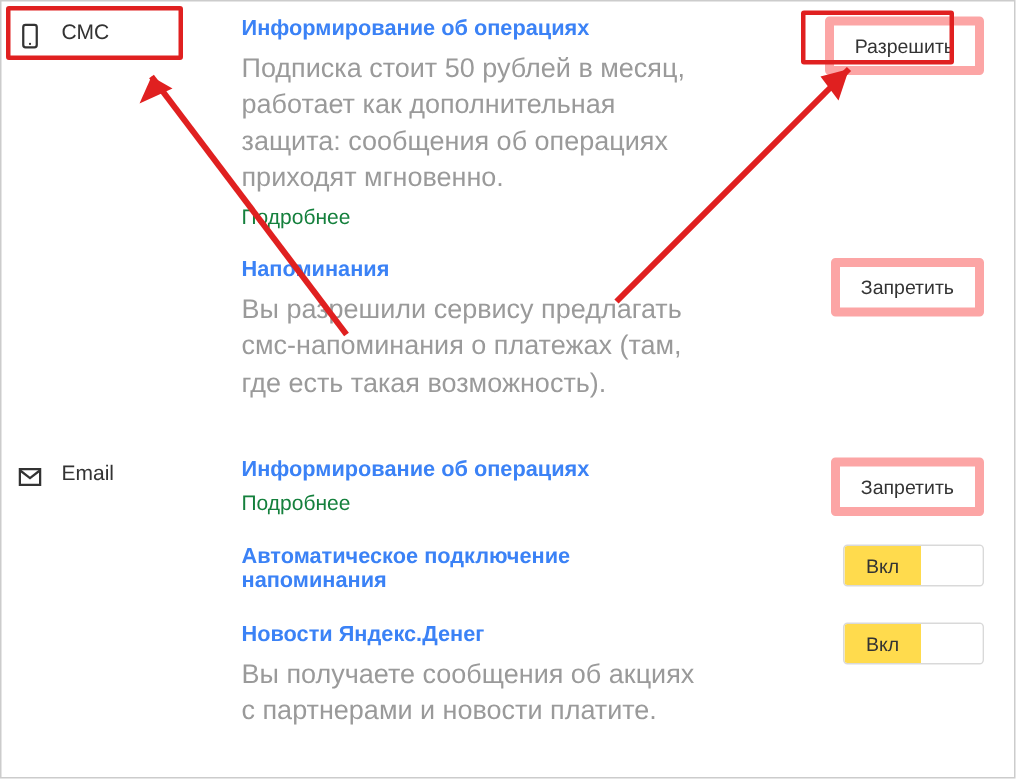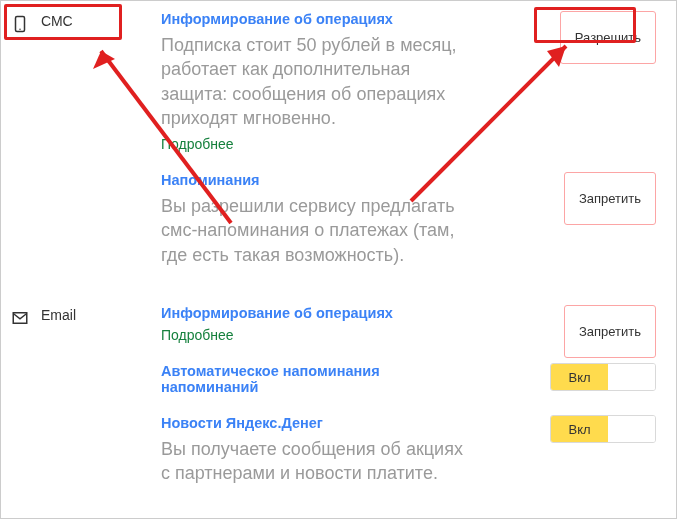--- a/index.html
+++ b/index.html
@@ -52,38 +52,38 @@
     line-height: 1.35;
     margin: 0 0 6px 0;
   }
   .link {
     color: #15803d;
     font-size: 14px;
     cursor: pointer;
     display: inline-block;
   }
   .btn {
-    border: 1px solid #fca5a5;
+    border: 6px solid #fca5a5;
     background: #fff;
     border-radius: 3px;
-    padding: 18px 14px;
+    padding: 6px 14px;
     font-size: 13px;
     color: #333;
     cursor: pointer;
     min-width: 90px;
     text-align: center;
   }
   .toggle {
     display: inline-flex;
     border: 1px solid #d9d9d9;
     border-radius: 3px;
     overflow: hidden;
     cursor: pointer;
     height: 28px;
-    width: 106px;
+    width: 94px;
   }
   .toggle-on {
     flex: 0 0 55%;
     background: #ffdb4d;
     display: flex;
     align-items: center;
     justify-content: center;
     font-size: 13px;
     color: #333;
   }
@@ -169,21 +169,21 @@
     </div>
     <div class="right-col">
       <button class="btn">Запретить</button>
     </div>
   </div>
 
   <div class="row">
     <div class="left-col"></div>
     <div class="mid-col">
       <div class="section">
-        <p class="heading">Автоматическое напоминания напоминаний</p>
+        <p class="heading">Автоматическое подключение напоминания</p>
       </div>
     </div>
     <div class="right-col">
       <div class="toggle">
         <div class="toggle-on">Вкл</div>
         <div class="toggle-off"></div>
       </div>
     </div>
   </div>
 

